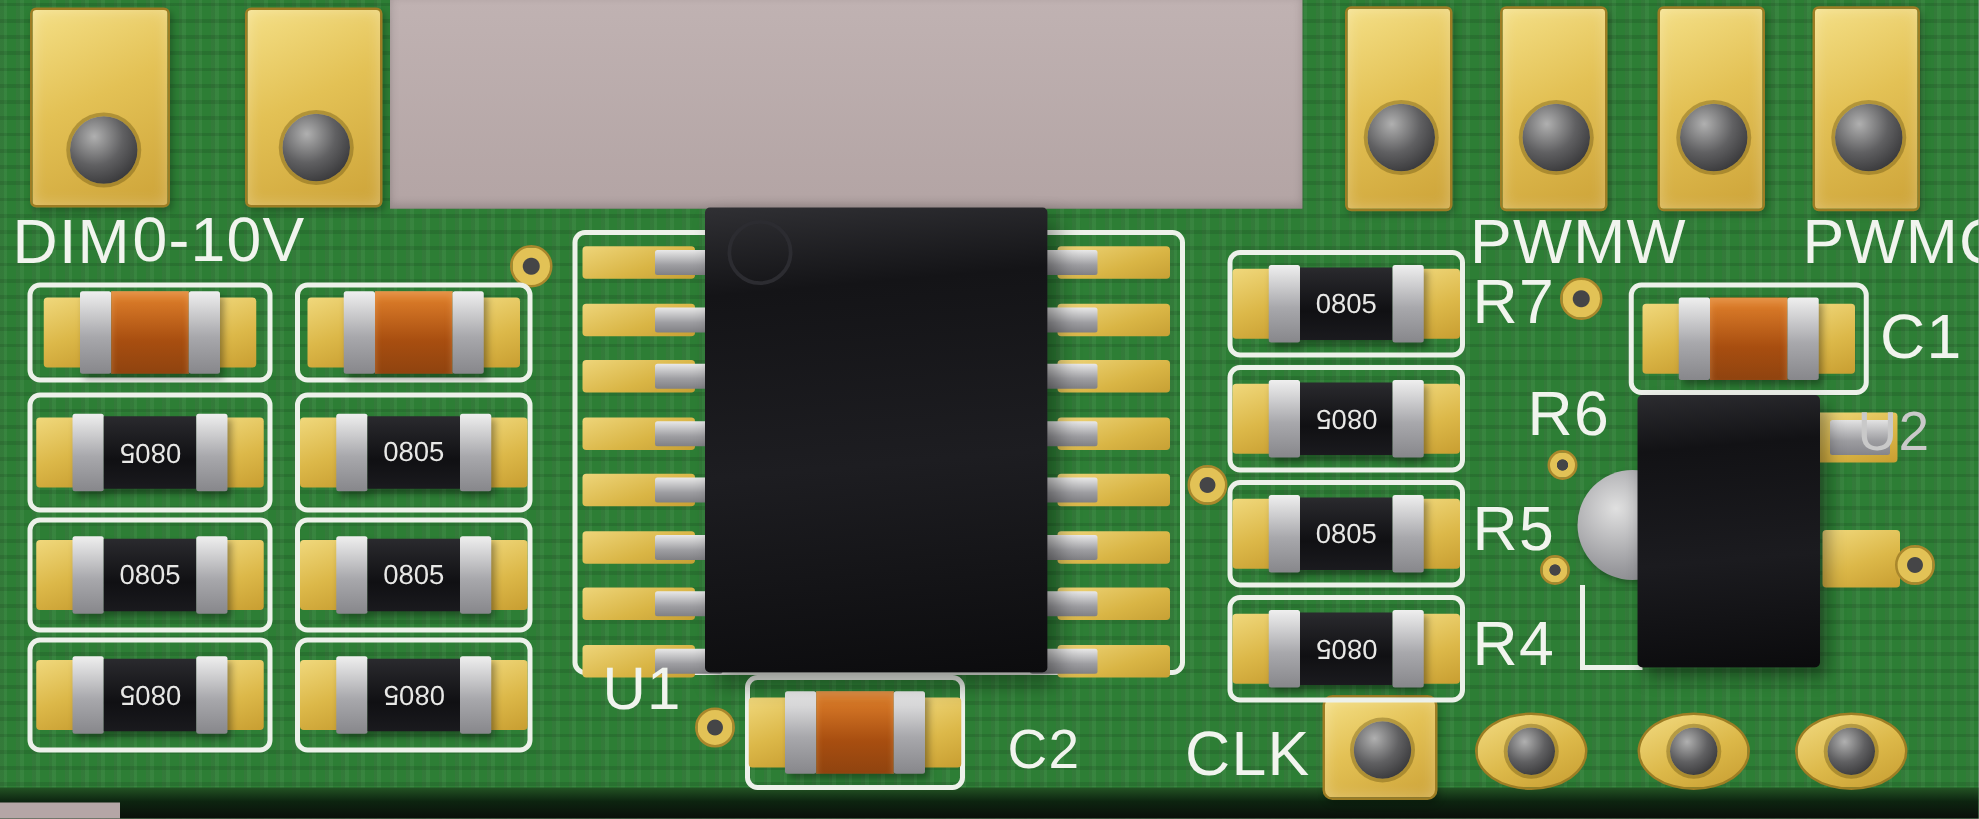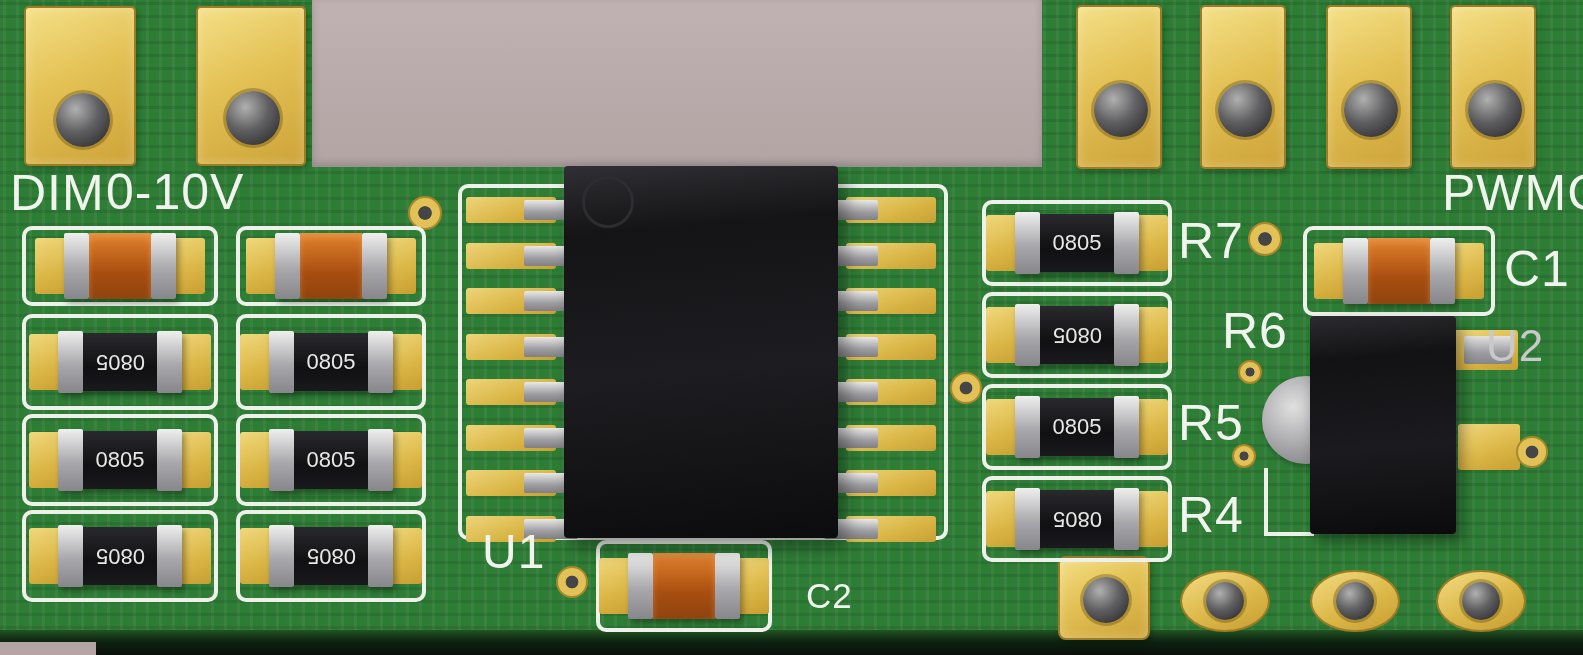--- a/index.html
+++ b/index.html
@@ -247,21 +247,21 @@
 
   <div class="cmp silk cap" style="left:596px;top:540px;width:176px;height:92px;">
     <div class="pad-smd"></div>
     <div class="chip">
       <div class="term"></div>
       <div class="body-cap"></div>
       <div class="term"></div>
     </div>
     <div class="pad-smd"></div>
   </div>
-  <div class="lbl" style="left:806px;top:578px;font-size:35px;">C2</div>
+  <div class="lbl" style="left:806px;top:578px;font-size:44px;">C2</div>
   <div class="via" style="left:556px;top:566px;width:32px;height:32px;"></div>
 
   <div class="cmp silk" style="left:982px;top:200px;width:190px;height:86px;">
     <div class="pad-smd"></div>
     <div class="chip">
       <div class="term"></div>
       <div class="body-res">
           <span class="mark">0805</span>
         </div>
       <div class="term"></div>
@@ -314,20 +314,21 @@
   <div class="abs pad-th" style="left:1200px;top:5px;width:86px;height:164px;">
     <div class="hole" style="left:16px;top:76px;width:54px;height:54px;"></div>
   </div>
   <div class="abs pad-th" style="left:1326px;top:5px;width:86px;height:164px;">
     <div class="hole" style="left:16px;top:76px;width:54px;height:54px;"></div>
   </div>
   <div class="abs pad-th" style="left:1450px;top:5px;width:86px;height:164px;">
     <div class="hole" style="left:16px;top:76px;width:54px;height:54px;"></div>
   </div>
 
+  <div class="lbl" style="left:1176px;top:168px;">PWMW</div>
   <div class="lbl" style="left:1442px;top:168px;">PWMC</div>
 
   <div class="cmp silk cap" style="left:1303px;top:226px;width:192px;height:90px;">
     <div class="pad-smd"></div>
     <div class="chip">
       <div class="term"></div>
       <div class="body-cap"></div>
       <div class="term"></div>
     </div>
     <div class="pad-smd"></div>
@@ -339,20 +340,21 @@
   <div class="goldpad" style="left:1452px;top:330px;width:66px;height:40px;"></div>
   <div class="u2-lead" style="left:1464px;top:336px;width:48px;height:28px;"></div>
   <div class="goldpad" style="left:1458px;top:424px;width:62px;height:46px;"></div>
   <div class="halfdisc" style="left:1262px;top:376px;"></div>
   <div class="u2-body" style="left:1310px;top:316px;width:146px;height:218px;"></div>
   <div class="silkL" style="left:1264px;top:468px;width:46px;height:64px;"></div>
   <div class="via" style="left:1238px;top:360px;width:24px;height:24px;"></div>
   <div class="via" style="left:1232px;top:444px;width:24px;height:24px;"></div>
   <div class="via" style="left:1516px;top:436px;width:32px;height:32px;"></div>
 
+  <div class="lbl" style="left:948px;top:578px;">CLK</div>
   <div class="abs pad-th" style="left:1058px;top:556px;width:92px;height:84px;border-radius:8px;">
     <div class="hole" style="left:23px;top:19px;width:46px;height:46px;"></div>
   </div>
   <div class="oval" style="left:1180px;top:570px;width:86px;height:58px;">
     <div class="hole" style="left:24px;top:10px;width:38px;height:38px;"></div>
   </div>
   <div class="oval" style="left:1310px;top:570px;width:86px;height:58px;">
     <div class="hole" style="left:24px;top:10px;width:38px;height:38px;"></div>
   </div>
   <div class="oval" style="left:1436px;top:570px;width:86px;height:58px;">

